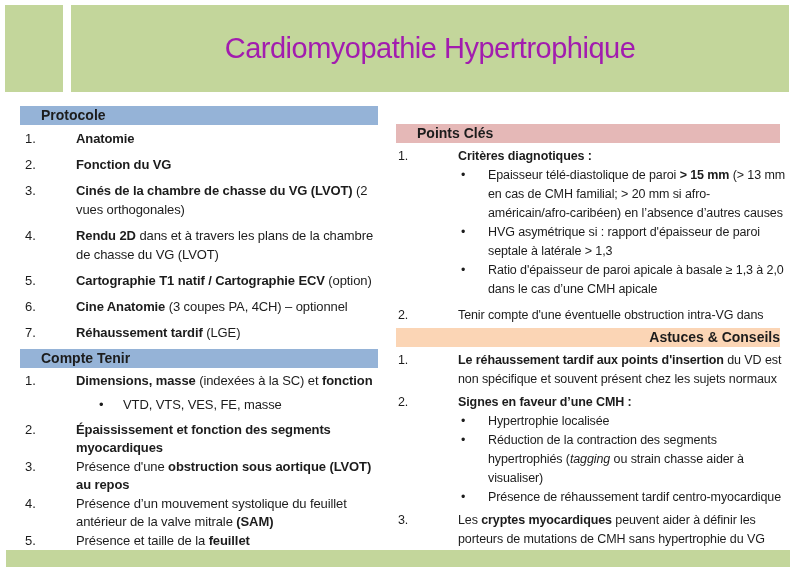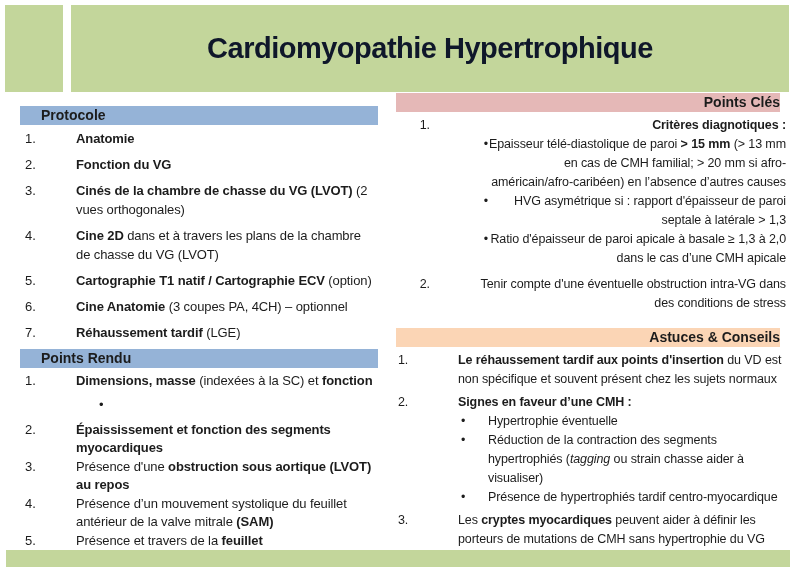--- a/index.html
+++ b/index.html
@@ -11,30 +11,30 @@
   }
   .page{position:relative;width:800px;height:571px;background:#ffffff;overflow:hidden;}
 
   
   .title-square{position:absolute;left:5px;top:5px;width:58px;height:87px;background:var(--green);}
   .title-banner{
     position:absolute;left:71px;top:5px;width:718px;height:87px;
     background:var(--green);display:flex;align-items:center;justify-content:center;
   }
   .title-banner h1{
-    margin:0;color:#0f172a;font-size:29px;font-weight:bold;letter-spacing:-0.5px;
+    margin:0;color:#a21caf;font-size:29px;font-weight:normal;letter-spacing:-0.5px;
   }
 
   
   .col-section{position:absolute;font-size:13px;line-height:19px;letter-spacing:-0.1px;}
   .col-left{left:20px;width:358px;}
   .col-right{left:396px;width:390px;font-size:12.5px;}
   .sec-protocole{top:106px;}
   .sec-compte{top:349px;line-height:18px;}
-  .sec-points{top:93px;text-align:right;}
+  .sec-points{top:124px;}
   .sec-astuces{top:328px;}
 
   .sec-header{
     font-weight:bold;font-size:14px;height:19px;line-height:19px;
     padding-left:21px;letter-spacing:0;
   }
   .col-right .sec-header{width:384px;box-sizing:border-box;}
   .hdr-blue{background:var(--blue);}
   .hdr-pink{background:var(--pink);}
   .hdr-orange{background:var(--orange);text-align:right;}
@@ -91,21 +91,21 @@
         </div>
         <div class="item">
           <span class="num">3.</span>
           <div class="body">
             <div class="txt"><span class="b ">Cinés de la chambre de chasse du VG (LVOT)</span><span> (2 vues orthogonales)</span></div>
           </div>
         </div>
         <div class="item">
           <span class="num">4.</span>
           <div class="body">
-            <div class="txt"><span class="b ">Cine 2D</span><span> dans et à travers les plans de la chambre de chasse du VG (LVOT)</span></div>
+            <div class="txt"><span class="b ">Rendu 2D</span><span> dans et à travers les plans de la chambre de chasse du VG (LVOT)</span></div>
           </div>
         </div>
         <div class="item">
           <span class="num">5.</span>
           <div class="body">
             <div class="txt"><span class="b ">Cartographie T1 natif / Cartographie ECV</span><span> (option)</span></div>
           </div>
         </div>
         <div class="item">
           <span class="num">6.</span>
@@ -116,29 +116,30 @@
         <div class="item">
           <span class="num">7.</span>
           <div class="body">
             <div class="txt"><span class="b ">Réhaussement tardif</span><span> (LGE)</span></div>
           </div>
         </div>
       </div>
   </section>
 
   <section class="col-section col-left sec-compte">
-    <div class="sec-header hdr-blue">Points Rendu</div>
+    <div class="sec-header hdr-blue">Compte Tenir</div>
     <div class="list">
         <div class="item">
           <span class="num">1.</span>
           <div class="body">
             <div class="txt"><span class="b ">Dimensions, masse</span><span> (indexées à la SC) et </span><span class="b ">fonction</span></div>
             <div class="bullets">
               <div class="bitem">
                 <span class="dot">•</span>
+                <div class="txt"><span>VTD, VTS, VES, FE, masse</span></div>
               </div>
             </div>
           </div>
         </div>
         <div class="item">
           <span class="num">2.</span>
           <div class="body">
             <div class="txt"><span class="b ">Épaississement et fonction des segments myocardiques</span></div>
           </div>
         </div>
@@ -150,21 +151,21 @@
         </div>
         <div class="item">
           <span class="num">4.</span>
           <div class="body">
             <div class="txt"><span>Présence d’un mouvement systolique du feuillet antérieur de la valve mitrale </span><span class="b ">(SAM)</span></div>
           </div>
         </div>
         <div class="item">
           <span class="num">5.</span>
           <div class="body">
-            <div class="txt"><span>Présence et travers de la </span><span class="b ">feuillet</span></div>
+            <div class="txt"><span>Présence et taille de la </span><span class="b ">feuillet</span></div>
           </div>
         </div>
       </div>
   </section>
 
   <section class="col-section col-right sec-points">
     <div class="sec-header hdr-pink">Points Clés</div>
     <div class="list">
         <div class="item">
           <span class="num">1.</span>
@@ -204,29 +205,29 @@
             <div class="txt"><span class="b ">Le réhaussement tardif aux points d'insertion</span><span> du VD est non spécifique et souvent présent chez les sujets normaux</span></div>
           </div>
         </div>
         <div class="item">
           <span class="num">2.</span>
           <div class="body">
             <div class="txt"><span class="b ">Signes en faveur d’une CMH :</span></div>
             <div class="bullets">
               <div class="bitem">
                 <span class="dot">•</span>
-                <div class="txt"><span>Hypertrophie éventuelle</span></div>
+                <div class="txt"><span>Hypertrophie localisée</span></div>
               </div>
               <div class="bitem">
                 <span class="dot">•</span>
                 <div class="txt"><span>Réduction de la contraction des segments hypertrophiés (</span><span class="i">tagging</span><span> ou strain chasse aider à visualiser)</span></div>
               </div>
               <div class="bitem">
                 <span class="dot">•</span>
-                <div class="txt"><span>Présence de hypertrophiés tardif centro-myocardique</span></div>
+                <div class="txt"><span>Présence de réhaussement tardif centro-myocardique</span></div>
               </div>
             </div>
           </div>
         </div>
         <div class="item">
           <span class="num">3.</span>
           <div class="body">
             <div class="txt"><span>Les </span><span class="b ">cryptes myocardiques</span><span> peuvent aider à définir les porteurs de mutations de CMH sans hypertrophie du VG</span></div>
           </div>
         </div>

